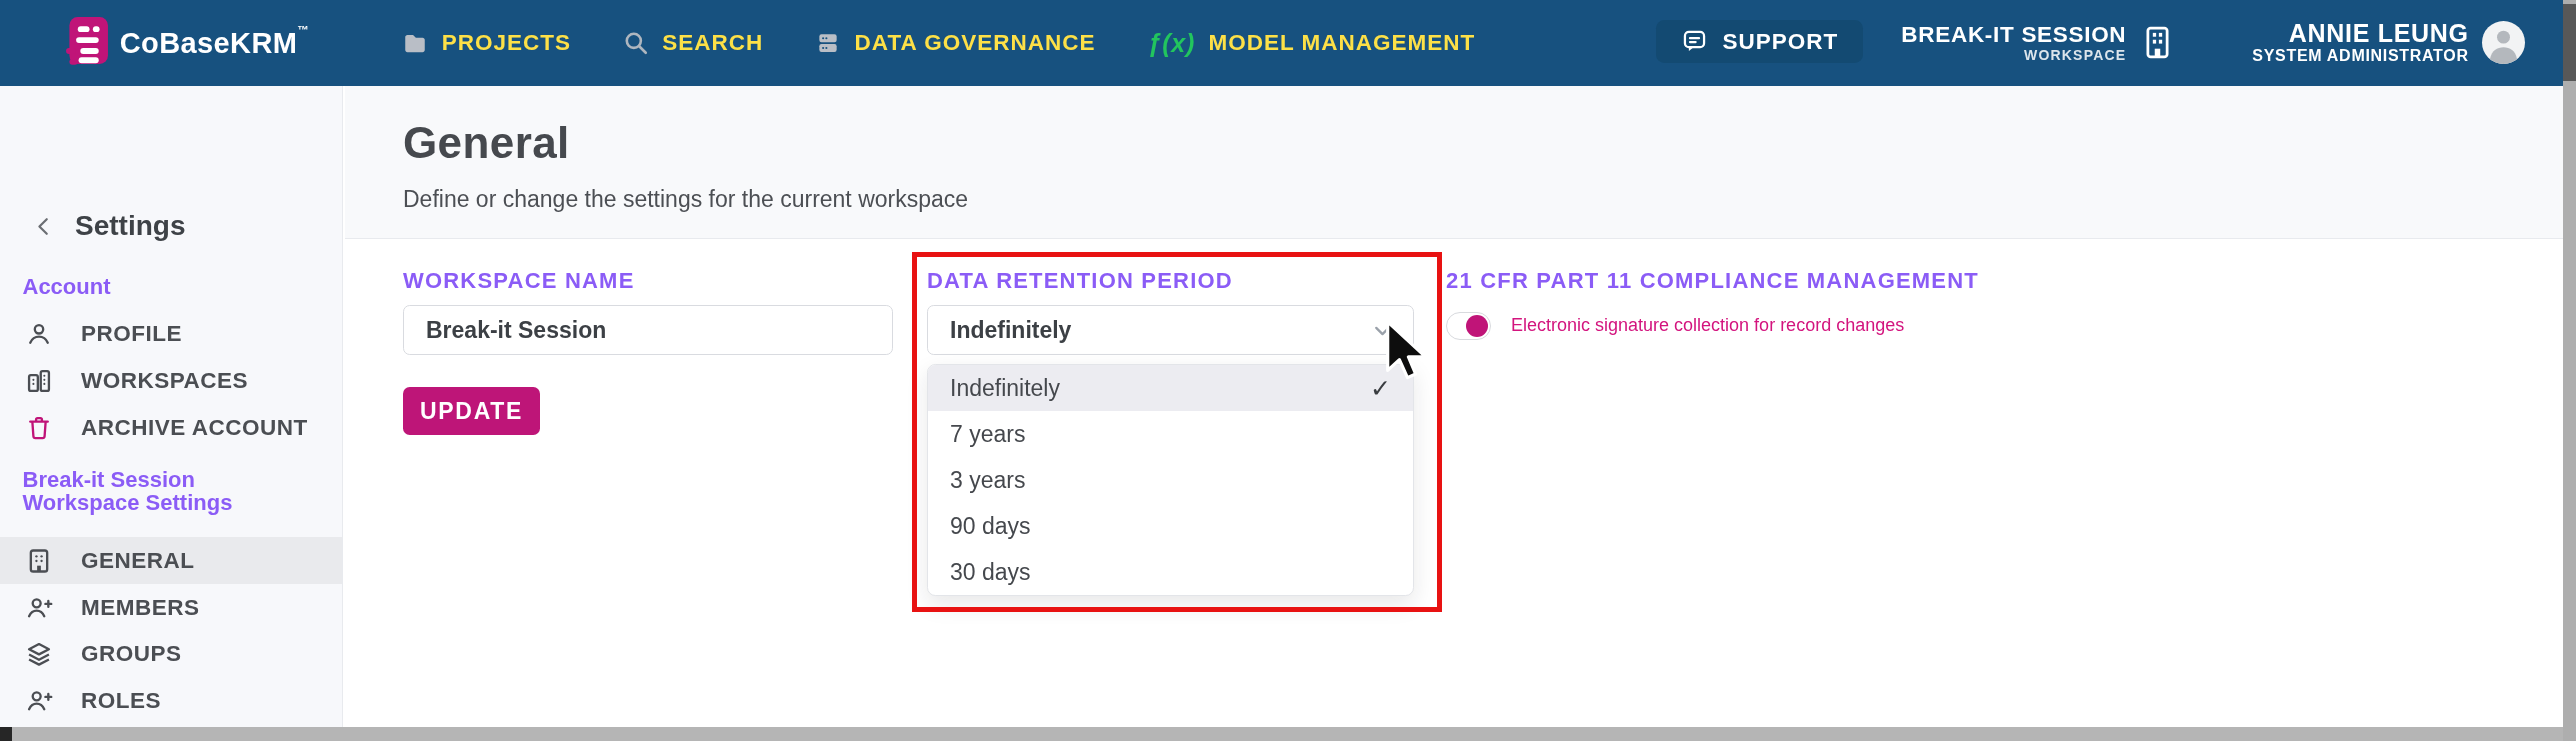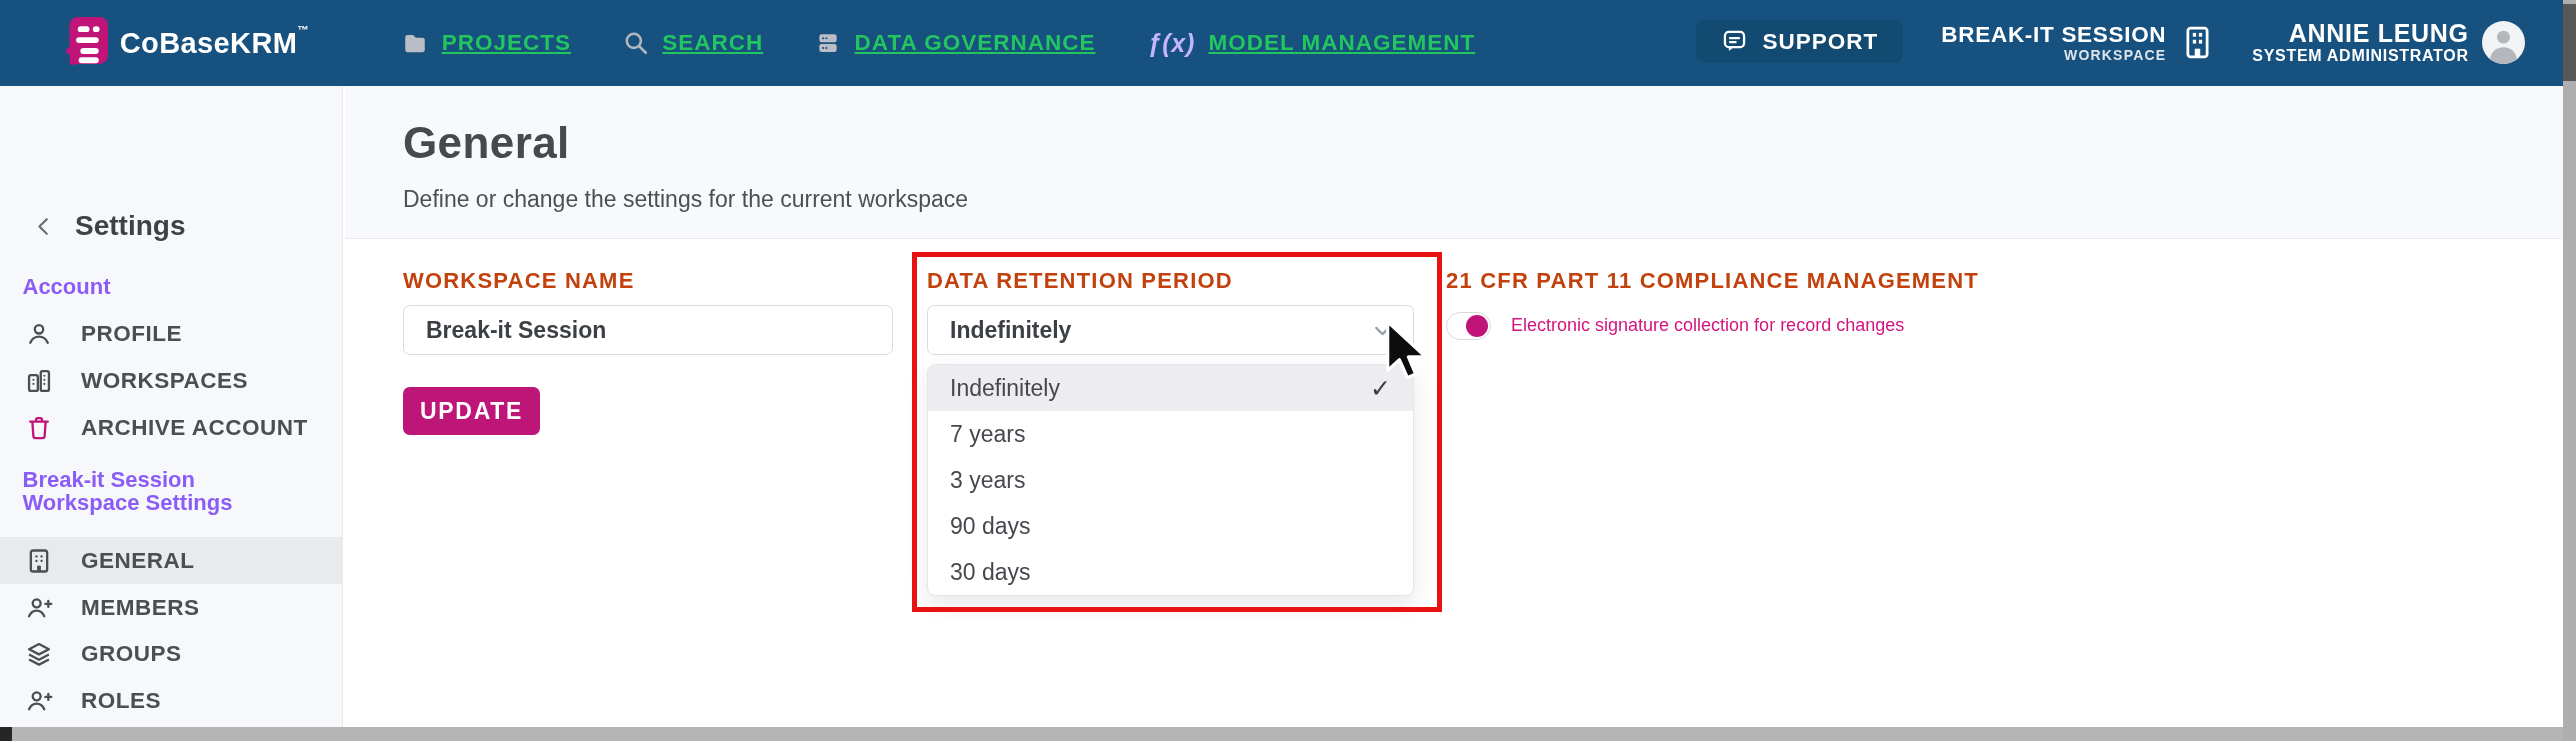--- a/index.html
+++ b/index.html
@@ -10,34 +10,34 @@
   
   .topbar { position:absolute; left:0; top:0; width:2563px; height:86px;
     background:#17517f; display:flex; align-items:center; padding:0 38px 0 66px; }
   .logo { display:flex; align-items:flex-end; gap:11.7px; }
   .logo-mark { width:42px; height:52px; flex:0 0 auto; }
   .logo-text { color:#fff; font-size:29px; font-weight:bold; letter-spacing:0.4px; line-height:52px; }
   .logo-tm { color:#fff; font-size:11.7px; font-weight:bold; vertical-align:top; line-height:25px; }
 
   .nav-menu { display:flex; align-items:center; gap:52px; margin-left:93px; }
   .nav-item { display:flex; align-items:center; gap:13.3px; cursor:pointer; }
-  .nav-item .lbl { color:#22c55e; font-size:22.5px; font-weight:bold; letter-spacing:1px;text-decoration:underline; }
+  .nav-item .lbl { color:#fde047; font-size:22.5px; font-weight:bold; letter-spacing:1px; }
   .nav-item svg { display:block; }
-  .fx { color:#c4b5fd; font-size:25px; font-style:italic; font-weight:bold; letter-spacing:0.8px; }
+  .fx { color:#22c55e; font-size:25px; font-style:italic; font-weight:bold; letter-spacing:0.8px; }
 
   .topbar-right { margin-left:auto; display:flex; gap:38px; }
   .support-btn { display:flex; align-items:center; gap:15px; background:#134a72;
     border-radius:8.3px; height:43px; padding:0 25px; cursor:pointer; }
   .support-btn .lbl { color:#fff; font-size:22.5px; font-weight:bold; letter-spacing:1px; }
   .ws-switch { display:flex; align-items:center; gap:15px; cursor:pointer; }
   .ws-text { text-align:right; color:#fff; }
   .ws-name { font-size:22.5px; font-weight:bold; letter-spacing:0.7px; line-height:25px; }
   .ws-sub { font-size:14px; font-weight:bold; letter-spacing:1.2px; opacity:.85; line-height:16.7px; }
   .user-chip { display:flex; align-items:center; gap:13.3px; cursor:pointer; }
-  .user-text { text-align:right; color:#fff; }
+  .user-text { text-align:right; color:#fff;margin-left:40px; }
   .user-name { font-size:25px; font-weight:bold; letter-spacing:0.7px; line-height:27px; }
   .user-role { font-size:16px; font-weight:bold; letter-spacing:0.7px; line-height:18.3px; }
   .avatar { width:43px; height:43px; border-radius:50%; background:#f2f3f4;
     display:flex; align-items:center; justify-content:center; overflow:hidden; }
 
   
   .sidebar { position:absolute; left:0; top:86px; width:343px; height:641px;
     background:#f7f8fb; border-right:1.7px solid #e8eaee; }
   .sb-header { position:absolute; left:33px; top:118px; transform:translateY(-50%);
     top:140px; display:flex; align-items:center; gap:20px; cursor:pointer; }
@@ -52,21 +52,21 @@
 
   
   .page-header { position:absolute; left:345px; top:86px; width:2218px; height:153px;
     background:#f8f9fb; border-bottom:1.7px solid #e8eaee; }
   .page-title { position:absolute; left:58px; top:32px; font-size:44px; font-weight:bold;
     color:#46494e; letter-spacing:0.4px; }
   .page-sub { position:absolute; left:58px; top:100px; font-size:23px; color:#4c4f54; }
 
   
   .field-label { position:absolute; font-size:22px; font-weight:bold; letter-spacing:1.2px;
-    color:#c2410c; top:268px; white-space:nowrap;text-align:right; }
+    color:#8b5cf6; top:268px; white-space:nowrap;text-align:right; }
   .lbl-c1 { left:403px; } .lbl-c2 { left:927px; } .lbl-c3 { left:1446px; }
 
   .text-input { position:absolute; left:403px; top:305px; width:490px; height:50px;
     border:1.7px solid #d9dbe0; border-radius:6.7px; background:#fff; padding:0 22px;
     font-family:"Liberation Sans", sans-serif; font-size:23px; font-weight:bold; color:#3c4045; }
   .update-btn { position:absolute; left:403px; top:387px; width:137px; height:48px;
     background:#be1578; border:none; border-radius:6.7px; color:#fff; font-size:23px;
     font-weight:bold; letter-spacing:1.7px; cursor:pointer;
     font-family:"Liberation Sans", sans-serif; }
 

